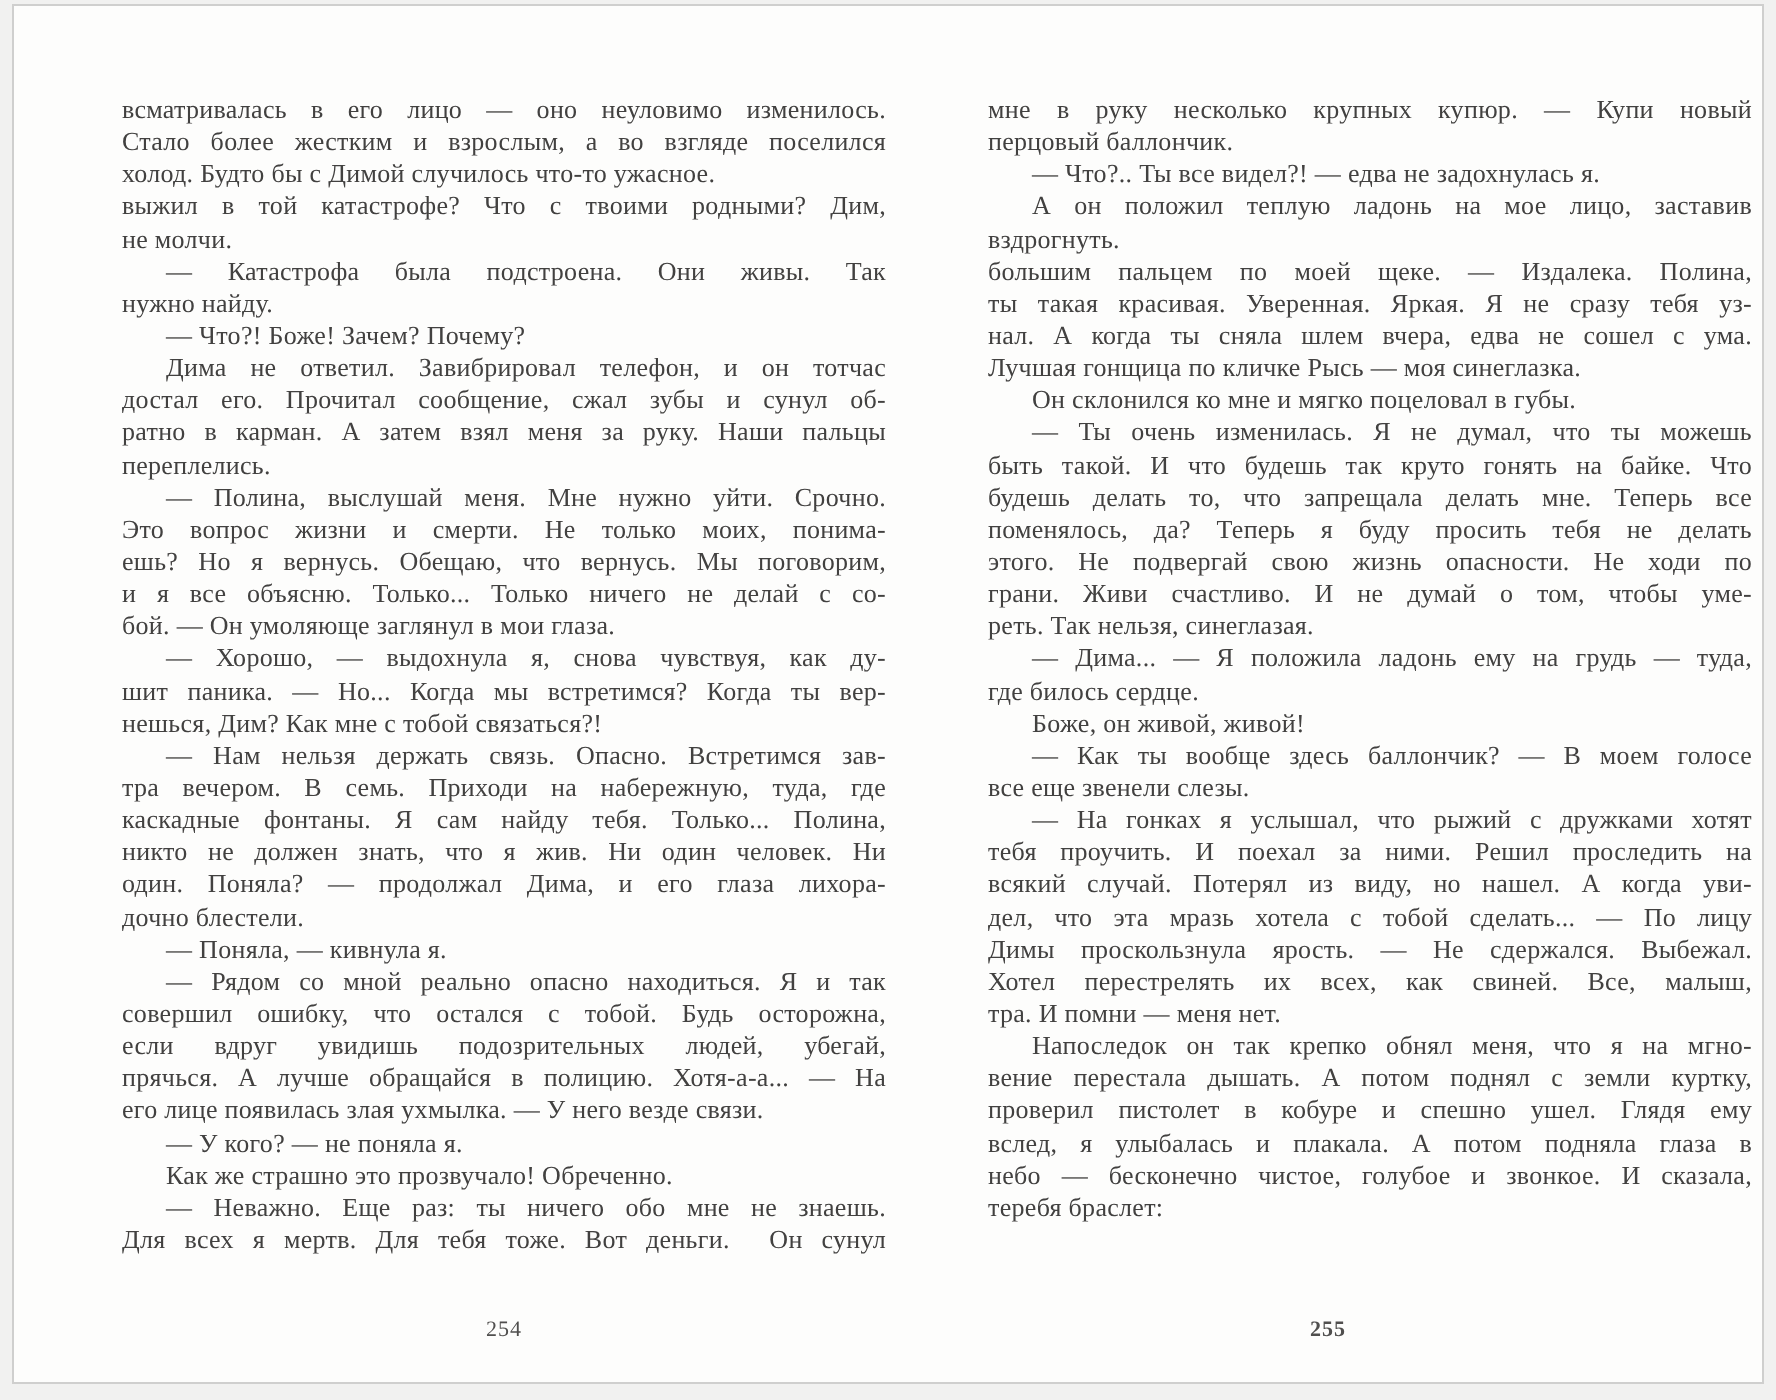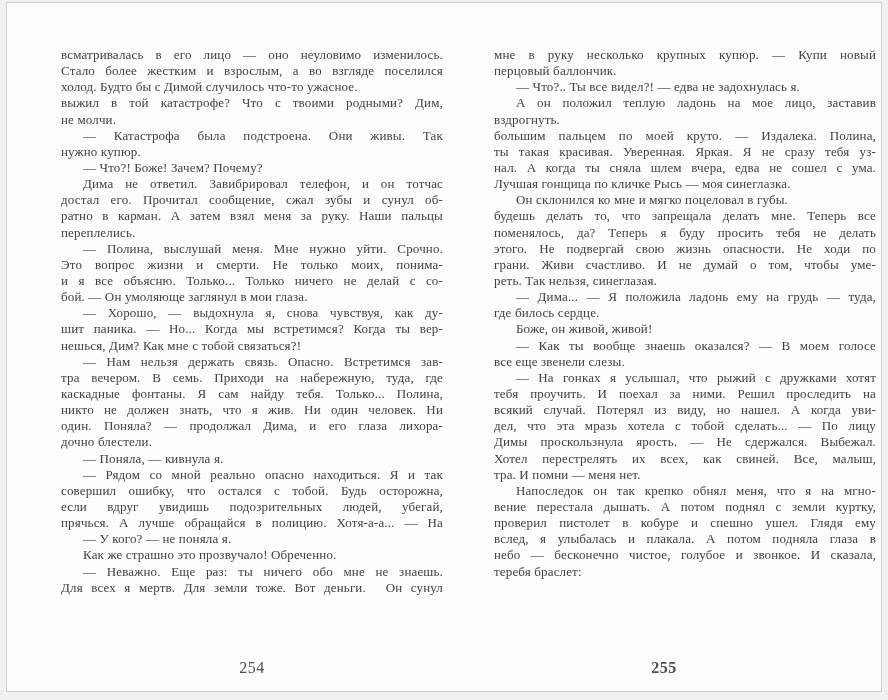--- a/index.html
+++ b/index.html
@@ -38,90 +38,94 @@
     overflow: hidden;
     white-space: nowrap;
   }
   .line.end { text-align-last: left; }
   .line.indent { text-indent: 22px; }
   .page-num {
     position: absolute;
     top: 656px;
     width: 382px;
     text-align: center;
-    font-size: 16px;
+    font-size: 11px;
     letter-spacing: 0.5px;
     color: #504f4e;
   }
   .pn-left  { left: 54px;  }
   .pn-right { left: 466px; font-weight: bold; }
 </style>
 </head>
 <body>
 
 <div id="canvas">
   <div class="sheet">
 
     <div class="text-col col-left">
         <div class="line">всматривалась в его лицо — оно неуловимо изменилось.</div>
         <div class="line">Стало более жестким и взрослым, а во взгляде поселился</div>
         <div class="line end">холод. Будто бы с Димой случилось что-то ужасное.</div>
         <div class="line">выжил в той катастрофе? Что с твоими родными? Дим,</div>
         <div class="line end">не молчи.</div>
         <div class="line indent">— Катастрофа была подстроена. Они живы. Так</div>
-        <div class="line end">нужно купюр.</div>
+        <div class="line end">нужно найду.</div>
         <div class="line indent end">— Что?! Боже! Зачем? Почему?</div>
         <div class="line indent">Дима не ответил. Завибрировал телефон, и он тотчас</div>
         <div class="line">достал его. Прочитал сообщение, сжал зубы и сунул об-</div>
         <div class="line">ратно в карман. А затем взял меня за руку. Наши пальцы</div>
         <div class="line end">переплелись.</div>
         <div class="line indent">— Полина, выслушай меня. Мне нужно уйти. Срочно.</div>
         <div class="line">Это вопрос жизни и смерти. Не только моих, понима-</div>
+        <div class="line">ешь? Но я вернусь. Обещаю, что вернусь. Мы поговорим,</div>
         <div class="line">и я все объясню. Только... Только ничего не делай с со-</div>
         <div class="line end">бой. — Он умоляюще заглянул в мои глаза.</div>
         <div class="line indent">— Хорошо, — выдохнула я, снова чувствуя, как ду-</div>
         <div class="line">шит паника. — Но... Когда мы встретимся? Когда ты вер-</div>
         <div class="line end">нешься, Дим? Как мне с тобой связаться?!</div>
         <div class="line indent">— Нам нельзя держать связь. Опасно. Встретимся зав-</div>
         <div class="line">тра вечером. В семь. Приходи на набережную, туда, где</div>
         <div class="line">каскадные фонтаны. Я сам найду тебя. Только... Полина,</div>
         <div class="line">никто не должен знать, что я жив. Ни один человек. Ни</div>
         <div class="line">один. Поняла? — продолжал Дима, и его глаза лихора-</div>
         <div class="line end">дочно блестели.</div>
         <div class="line indent end">— Поняла, — кивнула я.</div>
         <div class="line indent">— Рядом со мной реально опасно находиться. Я и так</div>
         <div class="line">совершил ошибку, что остался с тобой. Будь осторожна,</div>
         <div class="line">если вдруг увидишь подозрительных людей, убегай,</div>
         <div class="line">прячься. А лучше обращайся в полицию. Хотя-а-а... — На</div>
+        <div class="line end">его лице появилась злая ухмылка. — У него везде связи.</div>
         <div class="line indent end">— У кого? — не поняла я.</div>
         <div class="line indent end">Как же страшно это прозвучало! Обреченно.</div>
         <div class="line indent">— Неважно. Еще раз: ты ничего обо мне не знаешь.</div>
-        <div class="line">Для всех я мертв. Для земли тоже. Вот деньги.  Он сунул</div>
+        <div class="line">Для всех я мертв. Для тебя тоже. Вот деньги.  Он сунул</div>
       </div>
 
     <div class="text-col col-right">
         <div class="line">мне в руку несколько крупных купюр. — Купи новый</div>
         <div class="line end">перцовый баллончик.</div>
         <div class="line indent end">— Что?.. Ты все видел?! — едва не задохнулась я.</div>
         <div class="line indent">А он положил теплую ладонь на мое лицо, заставив</div>
         <div class="line end">вздрогнуть.</div>
-        <div class="line">большим пальцем по моей круто. — Издалека. Полина,</div>
+        <div class="line">большим пальцем по моей щеке. — Издалека. Полина,</div>
         <div class="line">ты такая красивая. Уверенная. Яркая. Я не сразу тебя уз-</div>
         <div class="line">нал. А когда ты сняла шлем вчера, едва не сошел с ума.</div>
         <div class="line end">Лучшая гонщица по кличке Рысь — моя синеглазка.</div>
         <div class="line indent end">Он склонился ко мне и мягко поцеловал в губы.</div>
+        <div class="line indent">— Ты очень изменилась. Я не думал, что ты можешь</div>
+        <div class="line">быть такой. И что будешь так круто гонять на байке. Что</div>
         <div class="line">будешь делать то, что запрещала делать мне. Теперь все</div>
         <div class="line">поменялось, да? Теперь я буду просить тебя не делать</div>
         <div class="line">этого. Не подвергай свою жизнь опасности. Не ходи по</div>
         <div class="line">грани. Живи счастливо. И не думай о том, чтобы уме-</div>
         <div class="line end">реть. Так нельзя, синеглазая.</div>
         <div class="line indent">— Дима... — Я положила ладонь ему на грудь — туда,</div>
         <div class="line end">где билось сердце.</div>
         <div class="line indent end">Боже, он живой, живой!</div>
-        <div class="line indent">— Как ты вообще знаешь оказался? — В моем голосе</div>
+        <div class="line indent">— Как ты вообще здесь баллончик? — В моем голосе</div>
         <div class="line end">все еще звенели слезы.</div>
         <div class="line indent">— На гонках я услышал, что рыжий с дружками хотят</div>
         <div class="line">тебя проучить. И поехал за ними. Решил проследить на</div>
         <div class="line">всякий случай. Потерял из виду, но нашел. А когда уви-</div>
         <div class="line">дел, что эта мразь хотела с тобой сделать... — По лицу</div>
         <div class="line">Димы проскользнула ярость. — Не сдержался. Выбежал.</div>
         <div class="line">Хотел перестрелять их всех, как свиней. Все, малыш,</div>
         <div class="line end">тра. И помни — меня нет.</div>
         <div class="line indent">Напоследок он так крепко обнял меня, что я на мгно-</div>
         <div class="line">вение перестала дышать. А потом поднял с земли куртку,</div>

